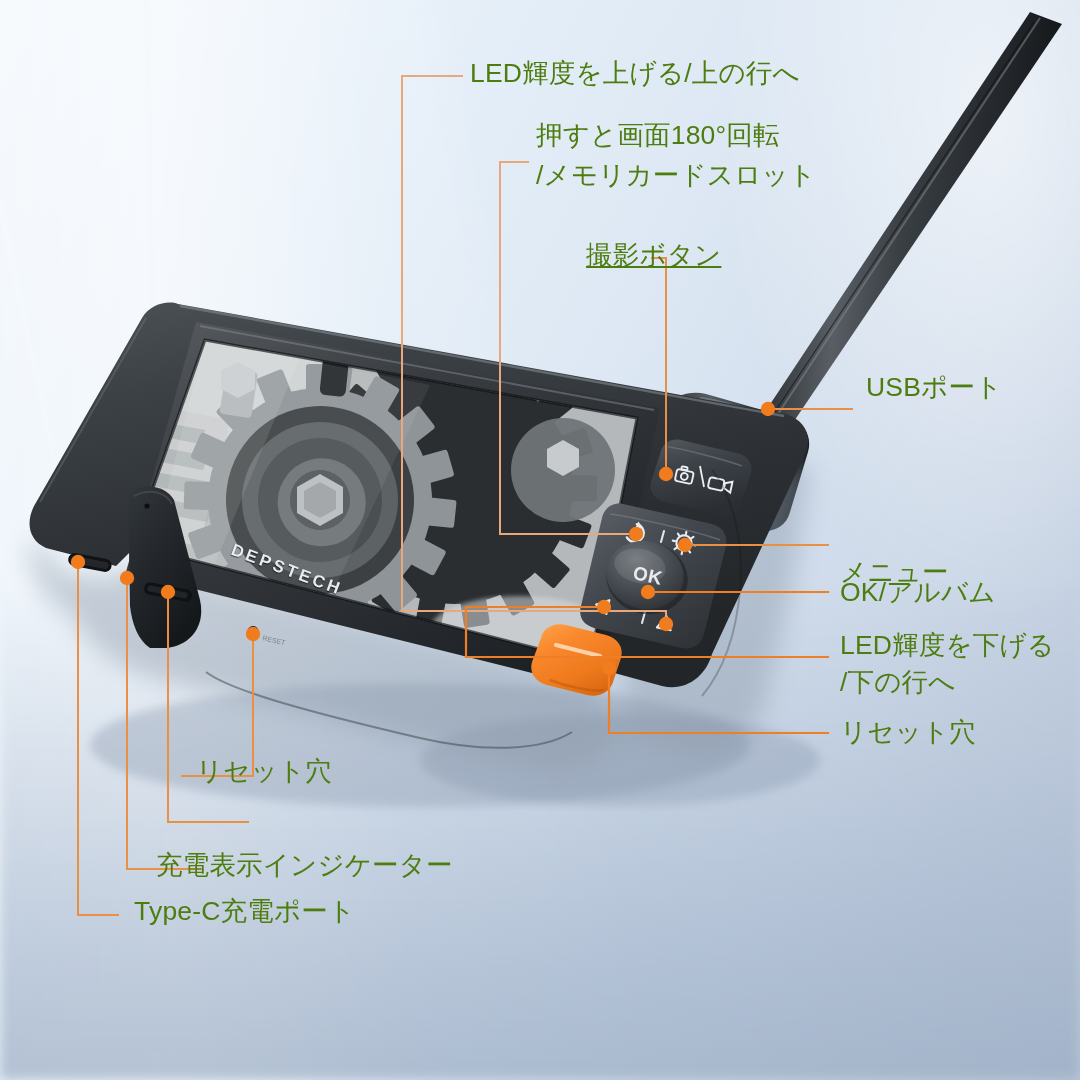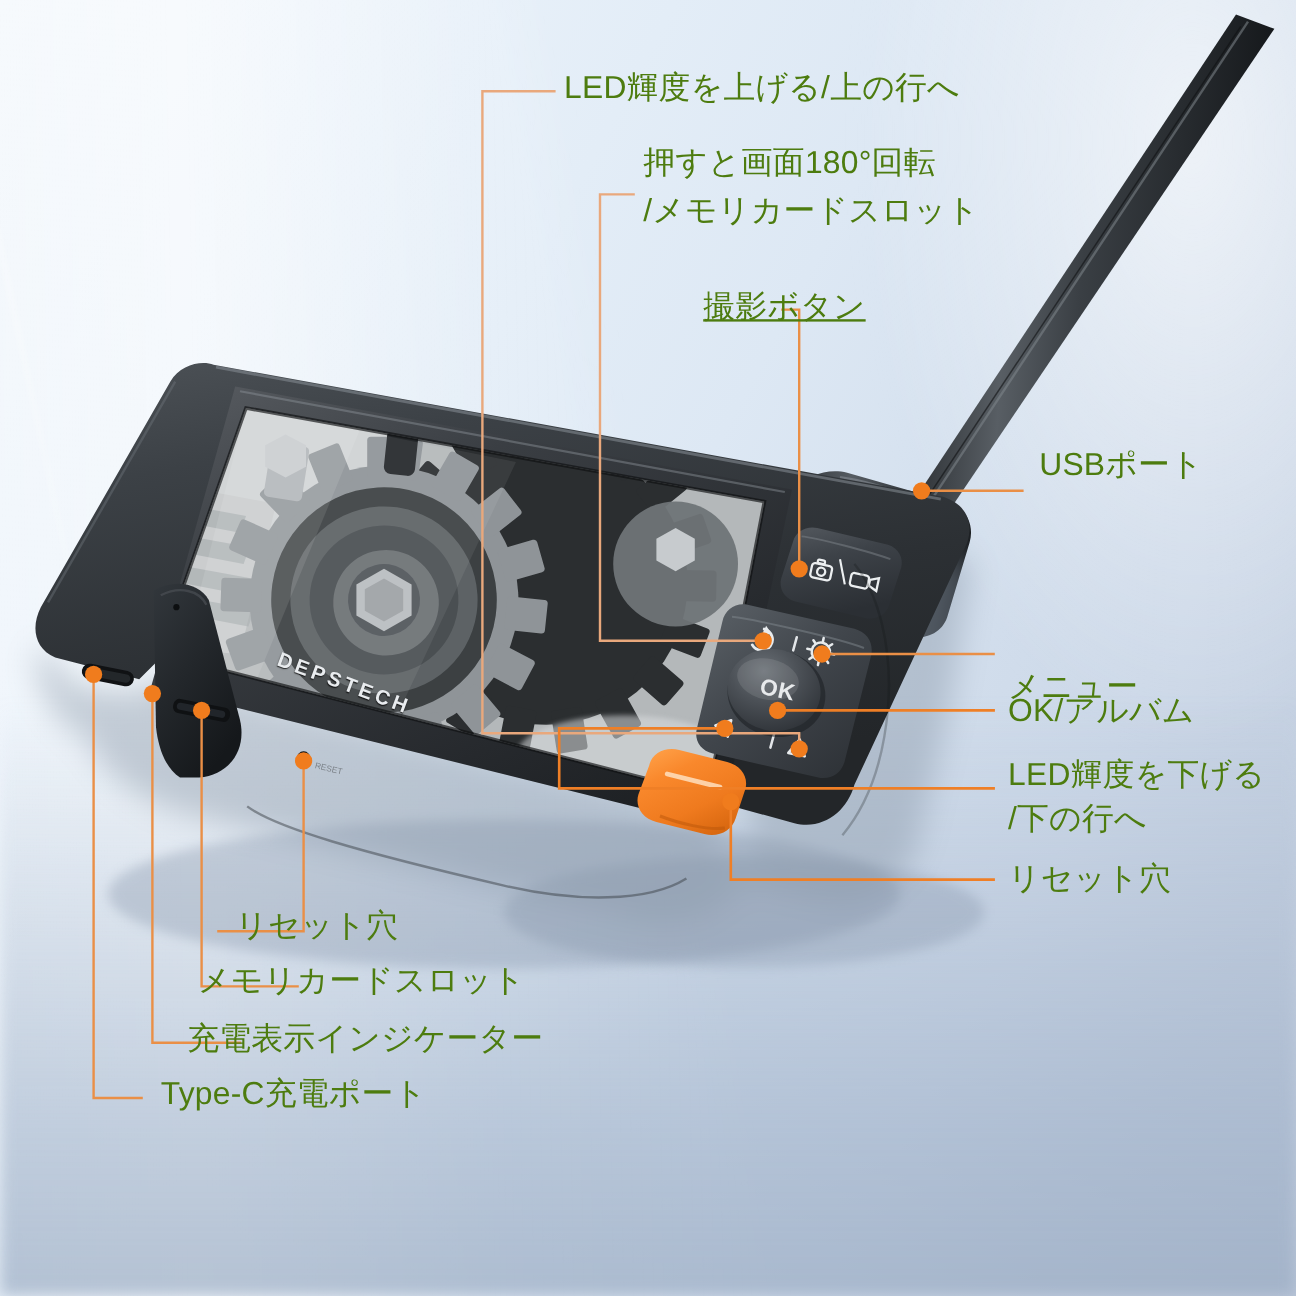--- a/index.html
+++ b/index.html
@@ -476,19 +476,18 @@
 
   <div class="lbl" style="left:840px;top:575px;">OK/アルバム</div>
 
   <div class="lbl" style="left:840px;top:628px;">LED輝度を下げる</div>
   <div class="lbl" style="left:840px;top:665px;">/下の行へ</div>
 
   <div class="lbl" style="left:840px;top:715px;">リセット穴</div>
 
   <div class="lbl" style="left:196px;top:754px;">リセット穴</div>
 
-  <div class="lbl" style="left:165px;top:800px;">メモリカードスロット</div>
 
   <div class="lbl" style="left:134px;top:894px;">Type-C充電ポート</div>
 
   <div class="lbl" style="left:156px;top:848px;">充電表示インジケーター</div>
 
 </div>
 
 </body></html>

